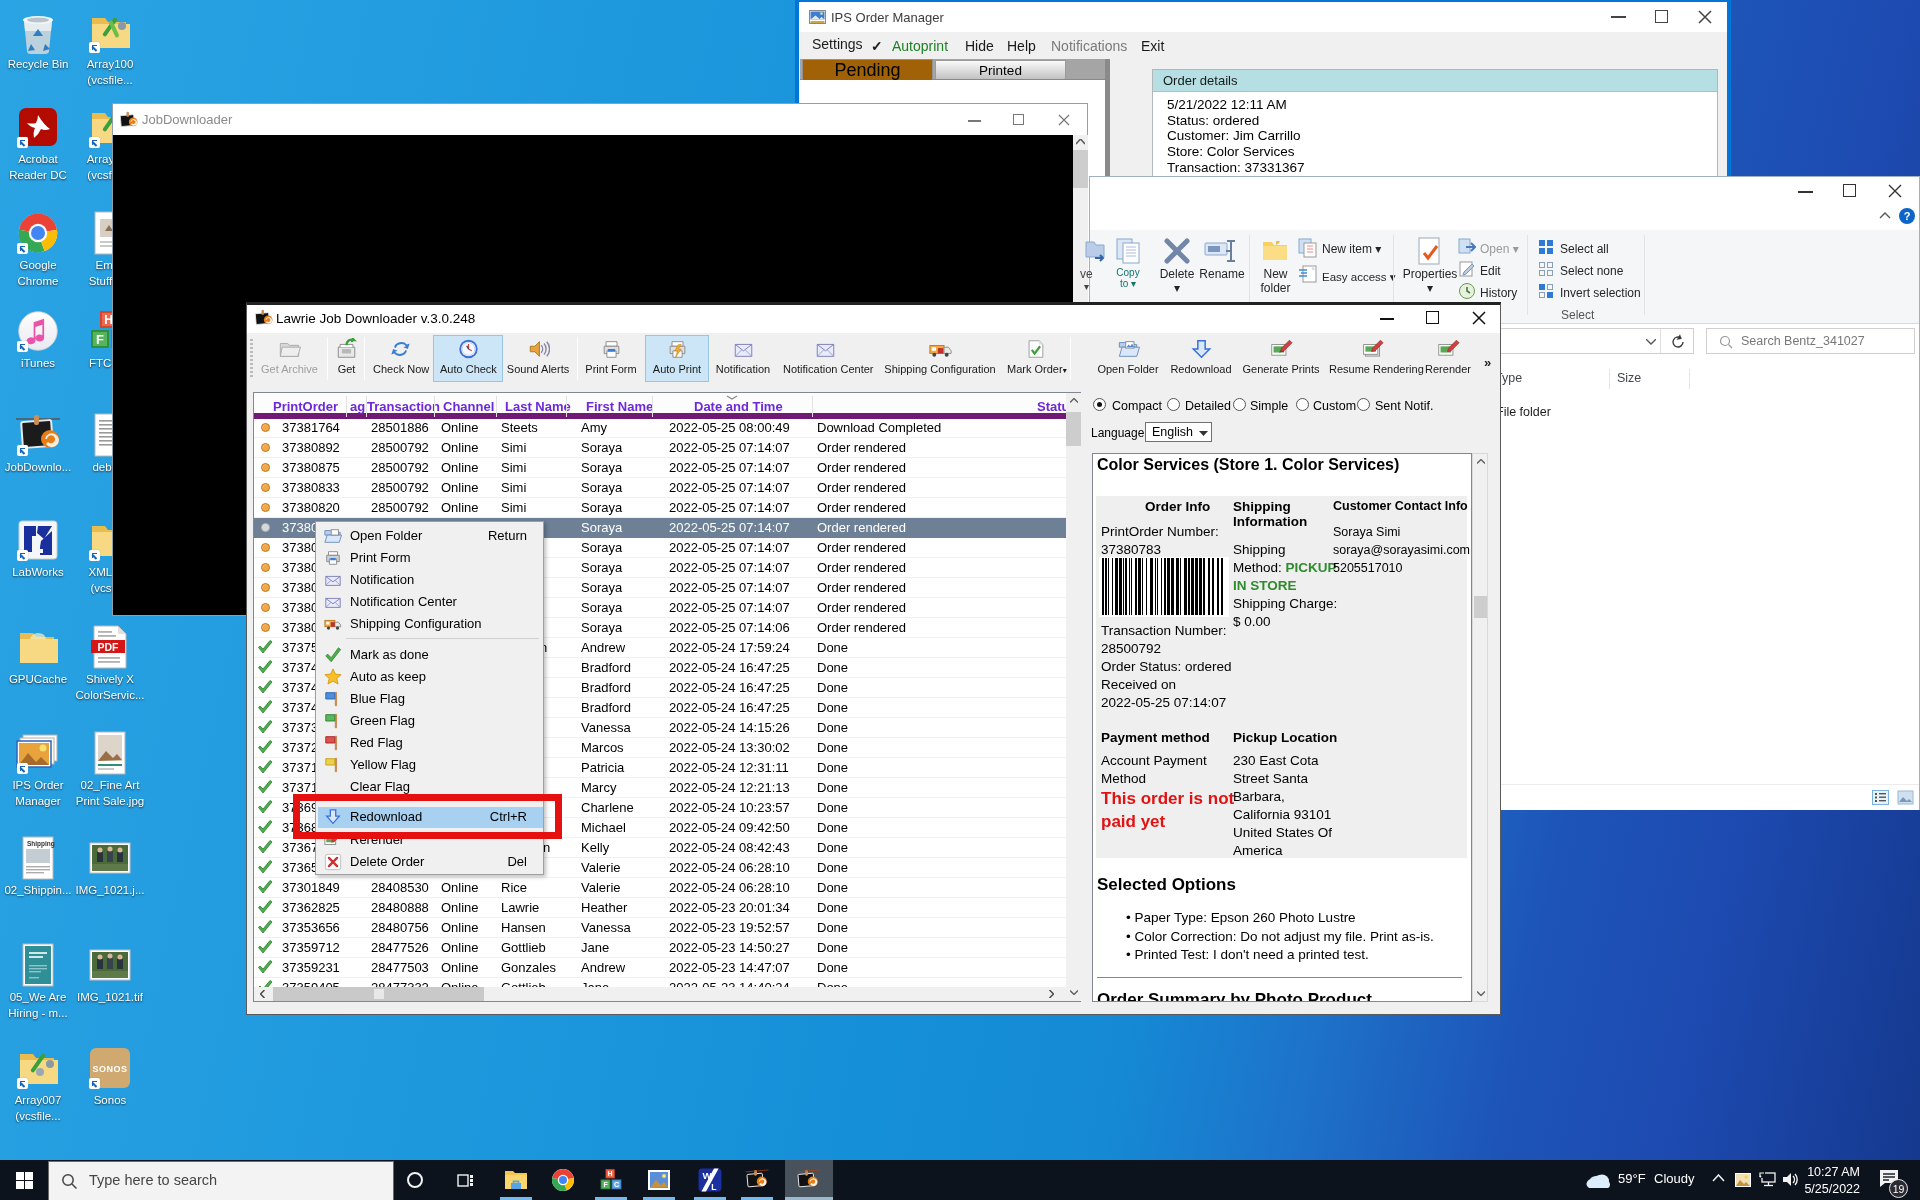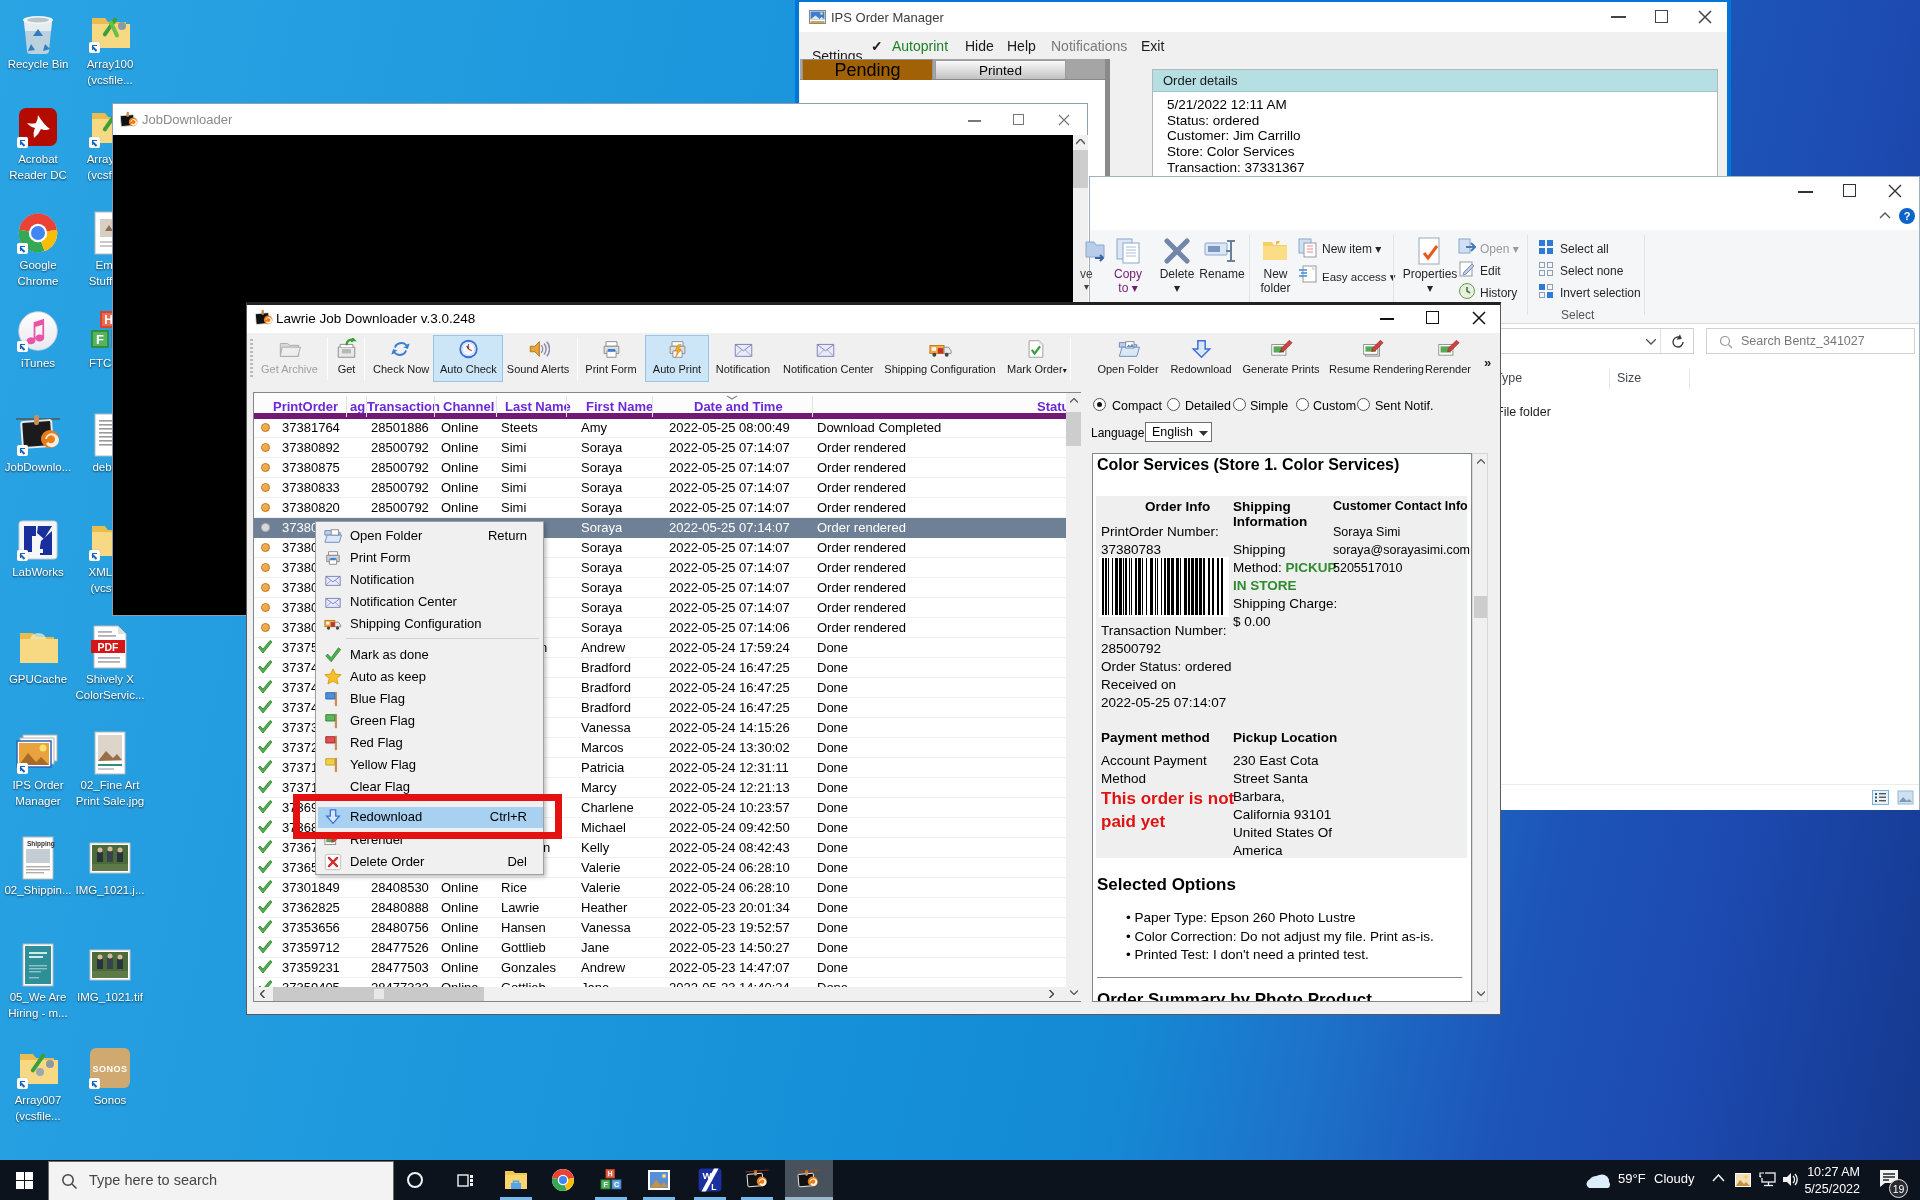--- a/index.html
+++ b/index.html
@@ -320,21 +320,21 @@
       <rect x="1.5" y="11" width="14" height="2" fill="#c8a848"></rect>
     </svg>
  <div class="abs" style="left:32px;top:8px;font-size:13px;color:#3c3c3c;">IPS Order Manager</div>
  <div class="abs" style="left:812px;top:14px;width:15px;height:2px;background:#444;"></div>
  <div class="abs" style="left:856px;top:8px;width:13px;height:13px;border:1.5px solid #444;"></div>
  <svg class="abs" style="left:899px;top:8px" width="14" height="14">
       <path d="M1 1 L13 13 M13 1 L1 13" stroke="#444" stroke-width="1.5"></path>
     </svg>
 
  <div class="abs" style="left:0;top:30px;width:100%;height:29px;background:#f0f0f0;font-size:14px;color:#1a1a1a;">
-  <span class="abs" style="left:13px;top:16px;">Settings</span>
+  <span class="abs" style="left:13px;top:4px;">Settings</span>
   <span class="abs" style="left:72px;top:6px;font-weight:bold;">✓</span>
   <span class="abs" style="left:93px;top:6px;color:#1e8026;">Autoprint</span>
   <span class="abs" style="left:166px;top:6px;">Hide</span>
   <span class="abs" style="left:208px;top:6px;">Help</span>
   <span class="abs" style="left:252px;top:6px;color:#7a7a7a;">Notifications</span>
   <span class="abs" style="left:342px;top:6px;">Exit</span>
  </div>
 
  <div class="abs" style="left:1px;top:57px;width:305px;height:643px;background:#a5a5a5;">
   <div class="abs" style="left:0;top:20px;right:0;bottom:0;background:#fff;border-top:1px solid #888;"></div>
@@ -400,21 +400,21 @@
   <svg class="abs" style="left:24px;top:6px" width="30" height="30" viewBox="0 0 30 30">
         <rect x="3" y="3" width="15" height="20" fill="#dce6f4" stroke="#8aa8d0"></rect>
         <rect x="9" y="7" width="16" height="20" fill="#fff" stroke="#8aa8d0"></rect>
         <g stroke="#a8bcd8">
           <line x1="12" y1="11" x2="22" y2="11"></line>
           <line x1="12" y1="14" x2="22" y2="14"></line>
           <line x1="12" y1="17" x2="22" y2="17"></line>
           <line x1="12" y1="20" x2="22" y2="20"></line>
         </g>
       </svg>
-  <div class="abs" style="left:14px;top:37px;width:48px;text-align:center;font-size:12px;color:#701a75;">Copy<br>to ▾</div>
+  <div class="abs" style="left:14px;top:37px;width:48px;text-align:center;font-size:10px;color:#0f766e;">Copy<br>to ▾</div>
 
   <svg class="abs" style="left:72px;top:6px" width="30" height="30" viewBox="0 0 30 30">
         <path d="M5 5 L25 25 M25 5 L5 25" stroke="#7286a8" stroke-width="5" stroke-linecap="round"></path>
       </svg>
   <div class="abs" style="left:62px;top:37px;width:50px;text-align:center;font-size:12px;color:#26262a;">Delete<br>▾</div>
 
   <svg class="abs" style="left:114px;top:8px" width="34" height="26" viewBox="0 0 34 26">
         <rect x="1" y="5" width="22" height="12" rx="1" fill="#dce6f4" stroke="#8aa8d0"></rect>
         <rect x="4" y="8" width="12" height="6" fill="#7a96c0"></rect>
         <path d="M27 3 v20 M23 3 h8 M23 23 h8 M27 13 h-5" stroke="#6a7f9e" stroke-width="2" fill="none"></path>

